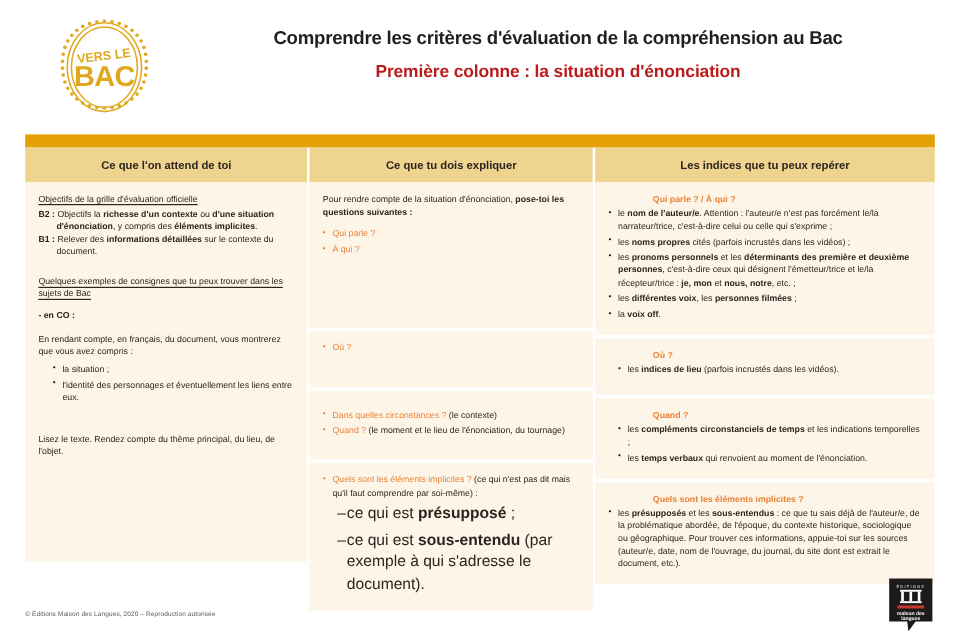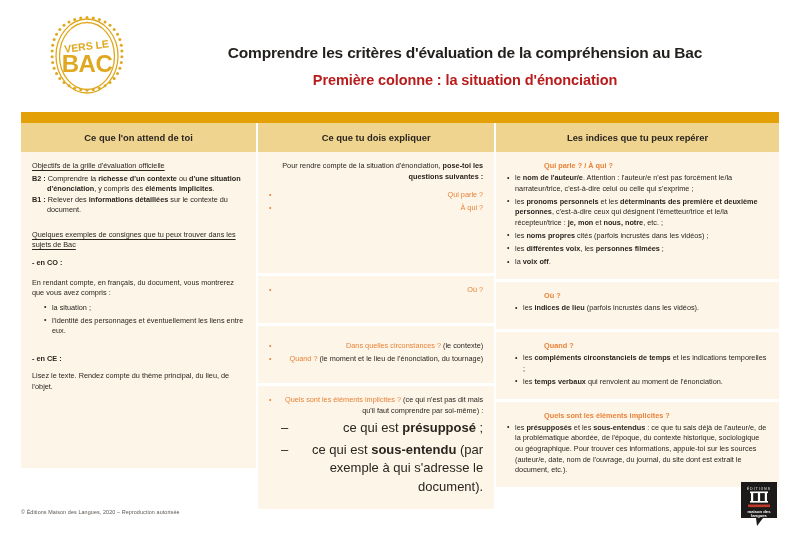--- a/index.html
+++ b/index.html
@@ -27,21 +27,21 @@
     top: 12px;
     width: 78px;
     height: 88px;
   }
   .logo-svg { display: block; }
 
   .title-block {
     position: absolute;
     left: 140px;
     right: 10px;
-    top: 44px;
+    top: 24px;
     text-align: center;
   }
   .main-title {
     font-size: 15.5px;
     font-weight: bold;
     color: #231f1c;
     letter-spacing: -0.2px;
     line-height: 1.2;
   }
   .sub-title {
@@ -66,21 +66,21 @@
   }
   .table {
     display: flex;
     width: 100%;
   }
   .col {
     box-sizing: border-box;
   }
   .col-1 { width: 251px; }
   .col-gap { width: 2px; background:#ffffff; }
-  .col-2 { width: 252px; text-align: right; }
+  .col-2 { width: 252px; }
   .col-3 { width: 302px; }
 
   .col-head {
     background: #efd48f;
     height: 29px;
     display: flex;
     align-items: center;
     justify-content: center;
     font-size: 9.4px;
     font-weight: bold;
@@ -263,21 +263,21 @@
 
   <div class="table">
 
     <div class="col col-1">
       <div class="col-head">Ce que l'on attend de toi</div>
       <div class="cell h-all">
 
         <div class="t u blk">Objectifs de la grille d'évaluation officielle</div>
 
         <div class="t hang">
-          <b>B2 :</b><span> Comprendre la </span><b>richesse d'un contexte</b><span> ou </span><b>d'une situation d'énonciation</b><span>, y compris des </span><b>éléments implicites</b><span>.</span>
+          <b>B2 :</b><span> Objectifs la </span><b>richesse d'un contexte</b><span> ou </span><b>d'une situation d'énonciation</b><span>, y compris des </span><b>éléments implicites</b><span>.</span>
         </div>
 
         <div class="t hang">
           <b>B1 :</b><span> Relever des </span><b>informations détaillées</b><span> sur le contexte du document.</span>
         </div>
 
         <div class="spacer-lg"></div>
 
         <div class="t u">Quelques exemples de consignes que tu peux trouver dans les sujets de Bac</div>
 
@@ -289,21 +289,20 @@
 
         <div class="t">En rendant compte, en français, du document, vous montrerez que vous avez compris :</div>
 
         <ul class="bl dk" style="margin-top:4px;margin-left:12px;">
           <li>la situation ;</li>
           <li>l'identité des personnages et éventuellement les liens entre eux.</li>
         </ul>
 
         <div class="spacer-lg"></div>
 
-        <div class="t"><b>- en CE :</b></div>
 
         <div class="spacer-sm"></div>
 
         <div class="t">Lisez le texte. Rendez compte du thème principal, du lieu, de l'objet.</div>
       </div>
     </div>
 
     <div class="col-gap"></div>
 
     <div class="col col-2">
@@ -361,24 +360,24 @@
     <div class="col col-3">
       <div class="col-head">Les indices que tu peux repérer</div>
 
       <div class="cell h-r1">
         <div class="sec-head">Qui parle ? / À qui ?</div>
         <ul class="bl dk">
           <li>
             <span>le </span><b>nom de l'auteur/e</b><span>. Attention : l'auteur/e n'est pas forcément le/la narrateur/trice, c'est-à-dire celui ou celle qui s'exprime ;</span>
           </li>
           <li>
+            <span>les </span><b>noms propres</b><span> cités (parfois incrustés dans les vidéos) ;</span>
+          </li>
+          <li>
             <span>les </span><b>pronoms personnels</b><span> et les </span><b>déterminants des première et deuxième personnes</b><span>, c'est-à-dire ceux qui désignent l'émetteur/trice et le/la récepteur/trice : </span><b>je, mon</b><span> et </span><b>nous, notre</b><span>, etc. ;</span>
-          </li>
-          <li>
-            <span>les </span><b>noms propres</b><span> cités (parfois incrustés dans les vidéos) ;</span>
           </li>
           <li>
             <span>les </span><b>différentes voix</b><span>, les </span><b>personnes filmées</b><span> ;</span>
           </li>
           <li>
             <span>la </span><b>voix off</b><span>.</span>
           </li>
         </ul>
       </div>
       <div class="cell-sep"></div>

